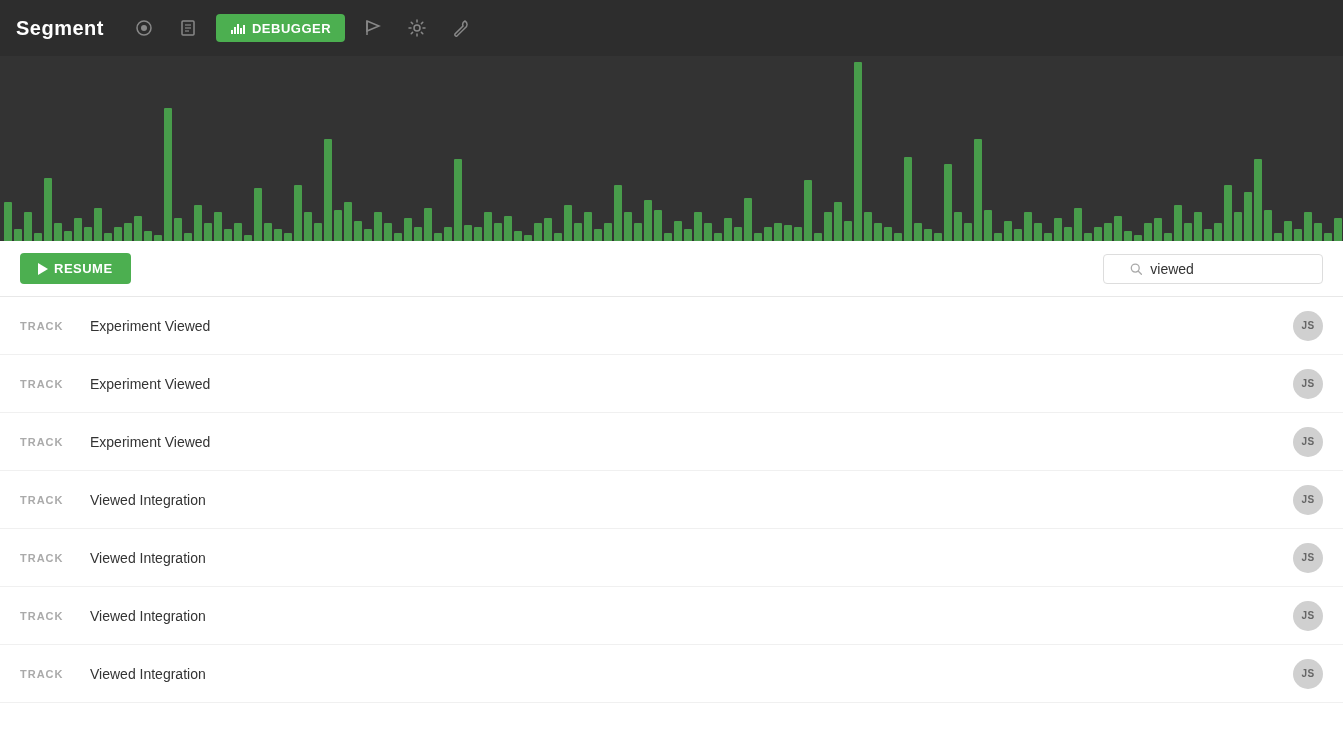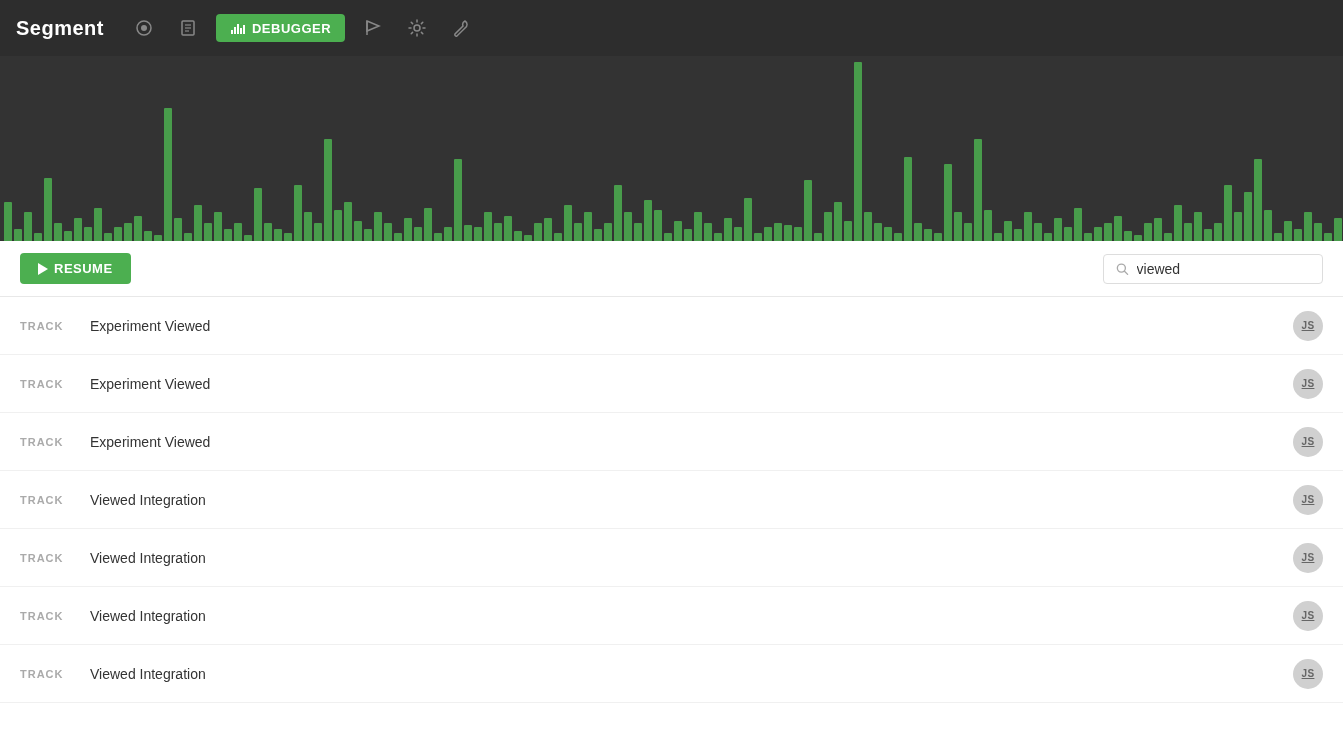--- a/index.html
+++ b/index.html
@@ -112,21 +112,21 @@
       font-weight: 700;
       letter-spacing: 0.5px;
       display: flex; align-items: center; gap: 6px;
       cursor: pointer;
       text-transform: uppercase;
     }
     .search-box {
       display: flex; align-items: center;
       border: 1px solid #ddd;
       border-radius: 4px;
-      padding: 6px 12px;
+      padding: 6px 26px;
       gap: 8px;
       width: 220px;
     }
     .search-icon { color: #aaa; font-size: 14px; }
     .search-input {
       border: none; outline: none;
       font-size: 14px; color: #333;
       width: 100%;
       background: transparent;
     }
@@ -159,21 +159,20 @@
     .js-badge {
       width: 30px; height: 30px;
       border-radius: 50%;
       background: #d0d0d0;
       display: flex; align-items: center; justify-content: center;
       font-size: 10px;
       font-weight: 700;
       color: #666;
       letter-spacing: 0.3px;
       flex-shrink: 0;
-      text-decoration: underline;
     }
   </style>
 </head>
 <body>
 
 <nav class="topnav">
   <div class="topnav-left">
     <span class="logo">Segment</span>
 
     <button class="nav-icon-btn">

